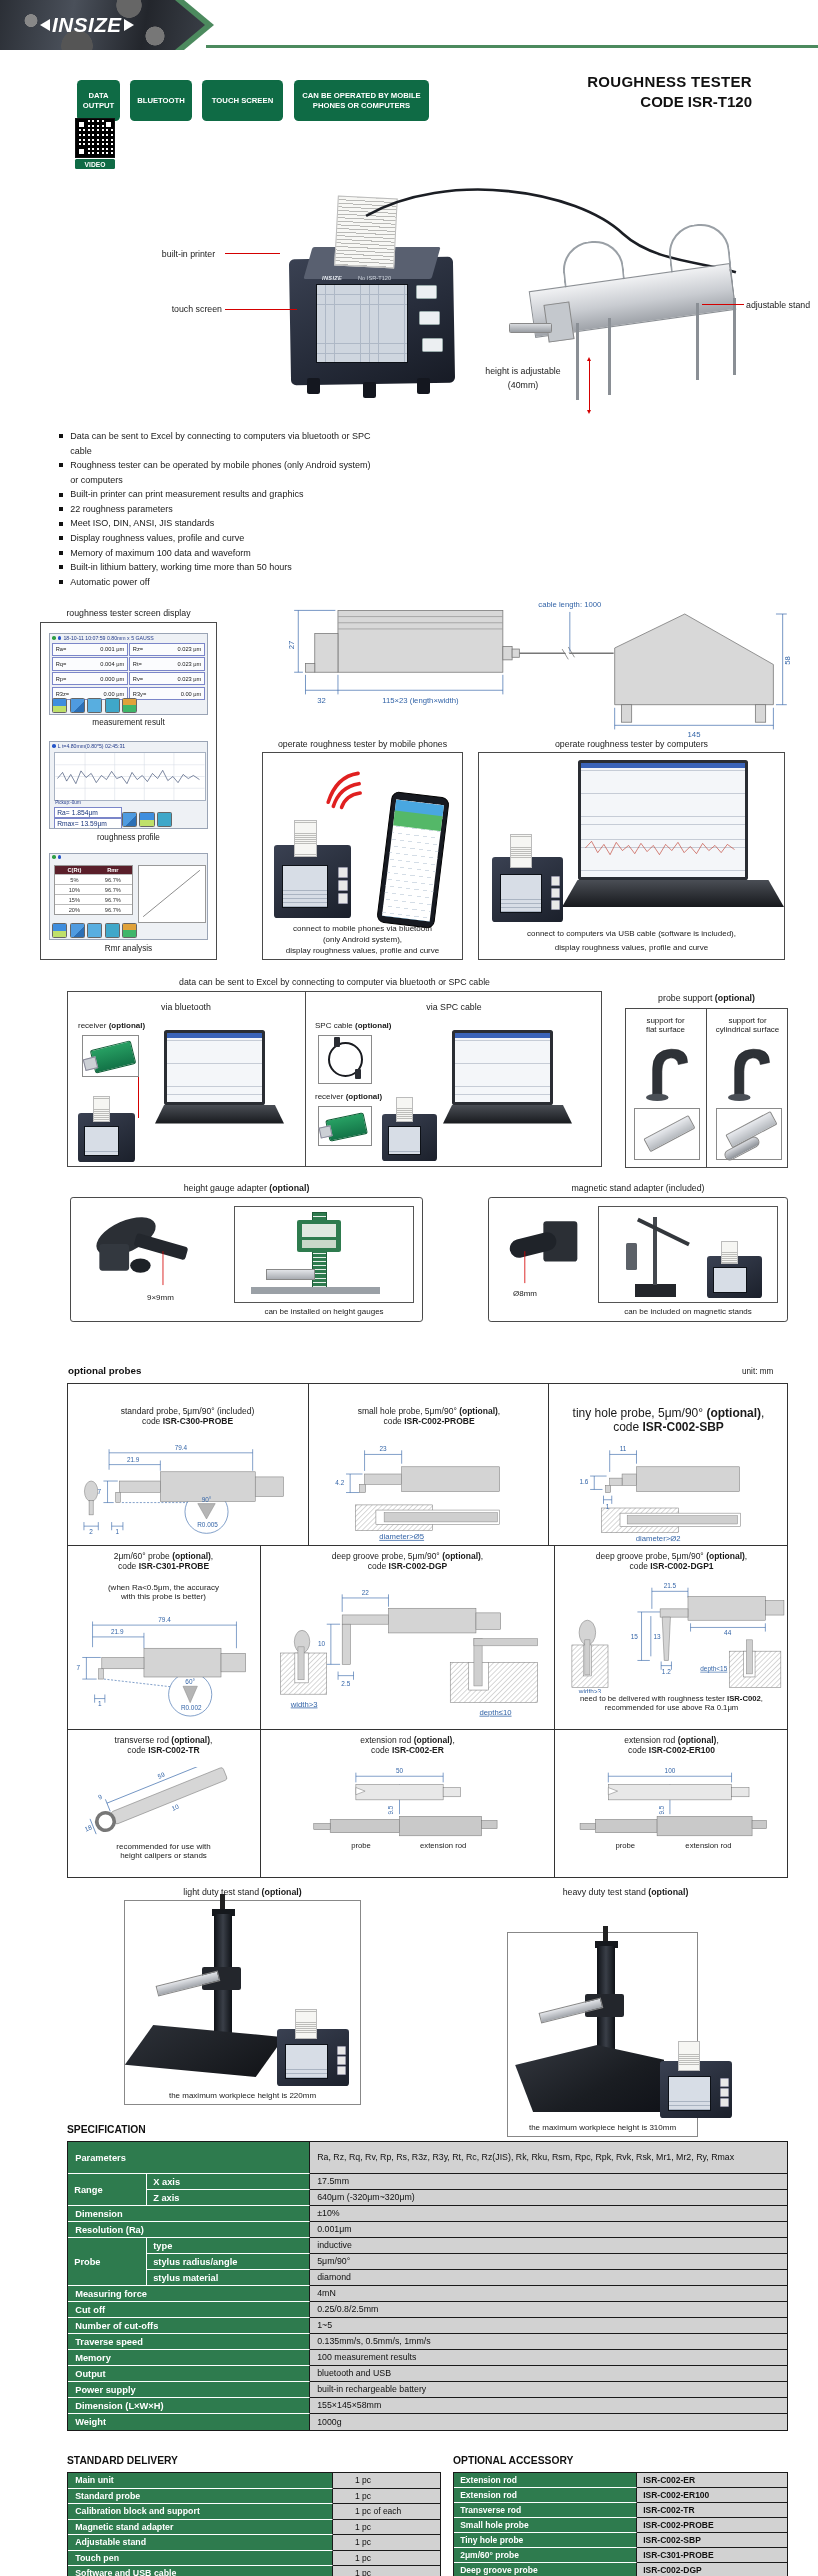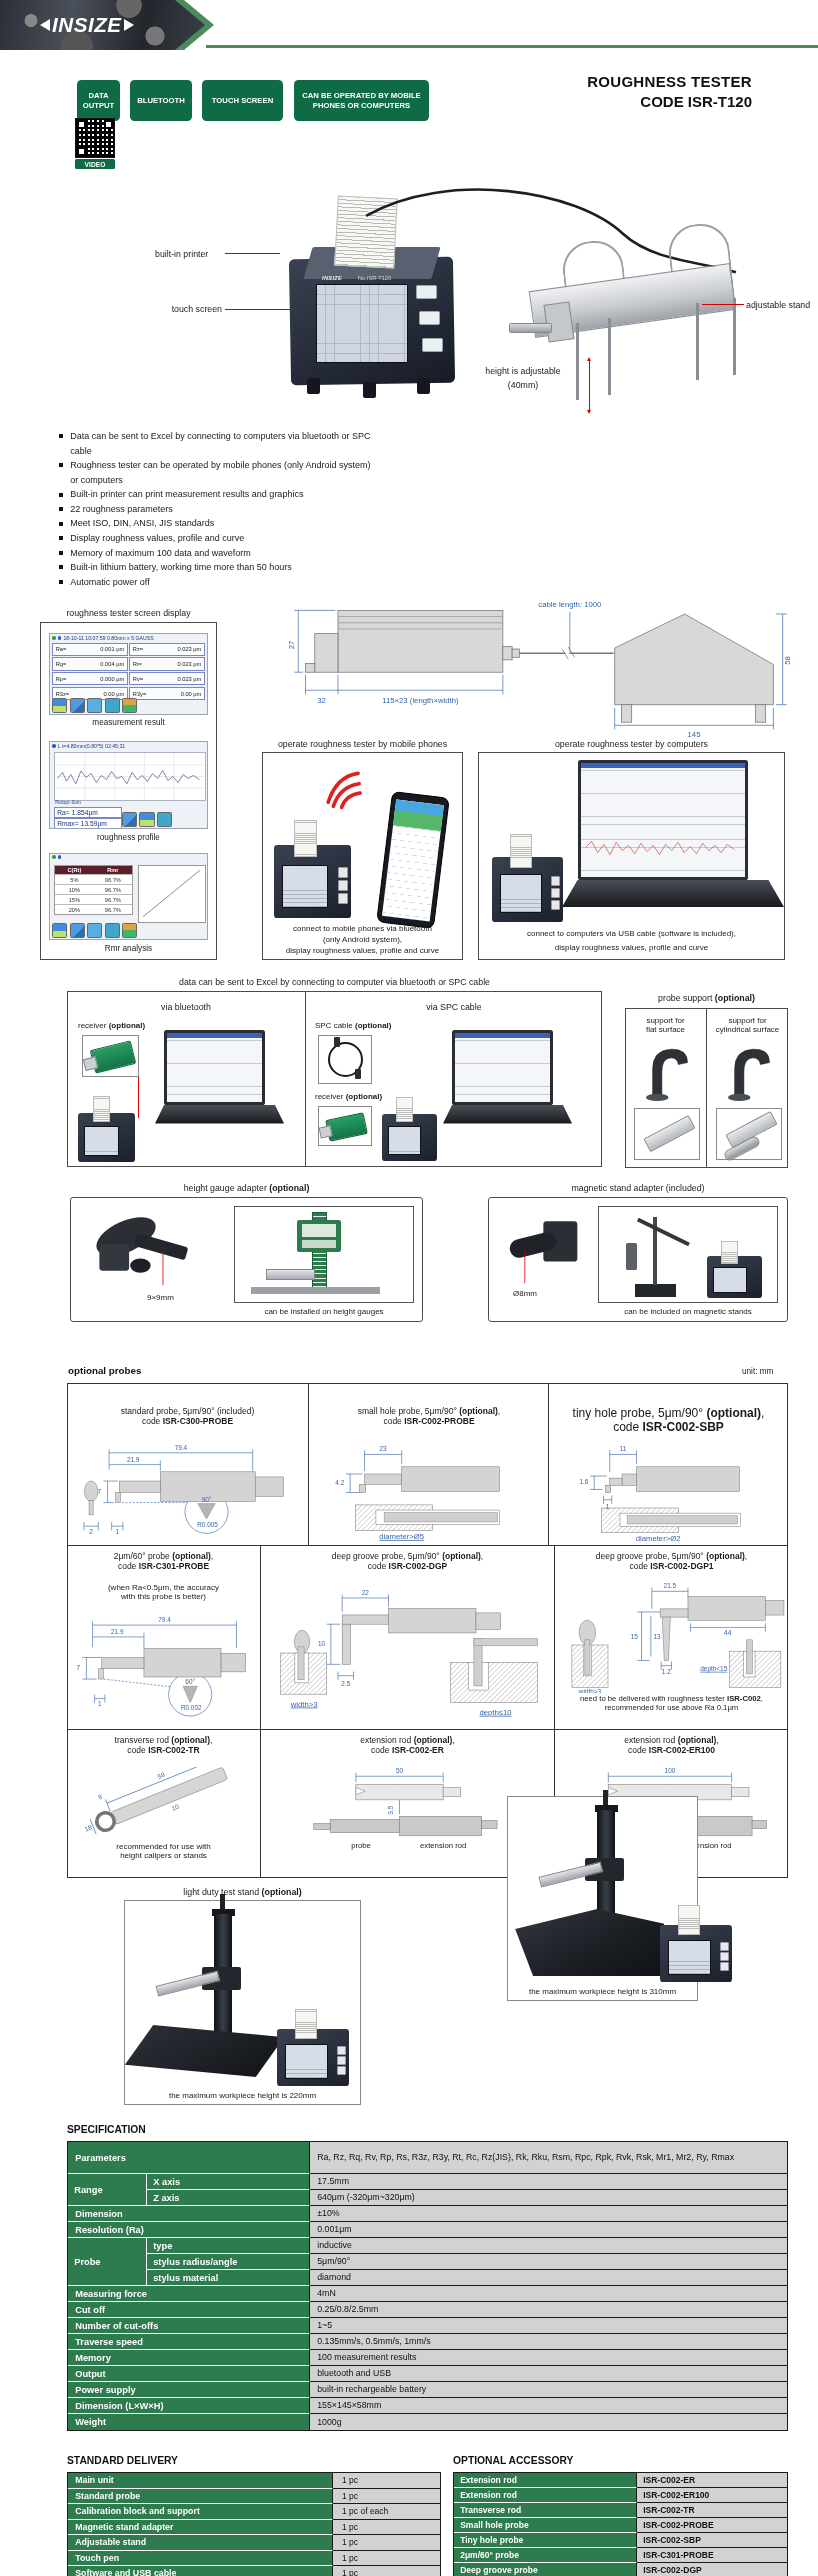--- a/index.html
+++ b/index.html
@@ -105,21 +105,21 @@
   .grow{display:flex;flex:1}
   .ssub{width:163px;background:#2e7b4e;color:#fff;font-weight:bold;display:flex;align-items:center;
         padding:0 6.2px;box-sizing:border-box;border-right:1px solid #1a1a1a;border-bottom:1px solid #fff;font-size:9.3px}
   .last .slabel,.last .sval{border-bottom:none}
   
   .sec-h2{position:absolute;font-size:10.3px;font-weight:bold;color:#111}
   .dl-table,.acc-table{position:absolute;border:1px solid #1a1a1a;box-sizing:border-box;background:#1a1a1a}
   .dlrow{display:flex;height:15.5px}
   .dln{width:265px;background:#2e7b4e;color:#fff;font-weight:bold;font-size:8.8px;display:flex;align-items:center;
        padding:0 7.2px;box-sizing:border-box;border-right:1px solid #1a1a1a;border-bottom:1px solid #fff}
-  .dlq{flex:1;background:#d2d2d2;color:#111;font-size:8.5px;display:flex;align-items:center;padding:0 9px;
+  .dlq{flex:1;background:#d2d2d2;color:#111;font-size:8.5px;display:flex;align-items:center;padding:0 22px;
        box-sizing:border-box;border-bottom:1px solid #1a1a1a}
   .accrow{display:flex;height:15px}
   .accn{width:183px;background:#2e7b4e;color:#fff;font-weight:bold;font-size:8.5px;display:flex;align-items:center;
         padding:0 6.2px;box-sizing:border-box;border-right:1px solid #1a1a1a;border-bottom:1px solid #fff}
   .accc{flex:1;background:#d2d2d2;color:#111;font-weight:bold;font-size:8.5px;display:flex;align-items:center;
         padding:0 6.2px;box-sizing:border-box;border-bottom:1px solid #1a1a1a}
   
   .tmini{position:absolute}
   .tm-body{position:absolute;left:0;top:26%;width:94%;height:74%;border-radius:3.1px;
            background:linear-gradient(150deg,#3a4152,#1b202b)}
@@ -204,21 +204,21 @@
     <div class="hs-loop" style="left:155px;top:-17.5px;transform:rotate(-6deg)"></div>
     <div class="hs-rail"></div>
     <div class="hs-clamp"></div>
     <div class="hs-probe"></div>
     <div class="hs-leg" style="left:61px;top:82px"></div>
     <div class="hs-leg" style="left:93px;top:77px"></div>
     <div class="hs-leg" style="left:181px;top:62px"></div>
     <div class="hs-leg" style="left:218px;top:57px"></div>
   </div>
 
-  <div class="abs hero-label" style="left:155px;top:249px;width:67px;text-align:left">built-in printer</div>
+  <div class="abs hero-label" style="left:155px;top:249px;width:67px;text-align:center">built-in printer</div>
   <div class="redline" style="left:225px;top:253px;width:55px;height:1px"></div>
   <div class="abs hero-label" style="left:155px;top:304px;width:67px;text-align:right">touch screen</div>
   <div class="redline" style="left:225px;top:309px;width:72px;height:1px"></div>
   <div class="abs hero-label" style="left:746px;top:300px;width:72px">adjustable stand</div>
   <div class="redline" style="left:702px;top:304px;width:42px;height:1px"></div>
   <div class="abs hero-label ctr" style="left:479px;top:366px;width:88px">height is adjustable</div>
   <div class="abs hero-label ctr" style="left:479px;top:380px;width:88px">(40mm)</div>
   <div class="red-varrow" style="left:589px;top:361px;height:49px"></div>
 
   <div class="abs features">
@@ -976,21 +976,21 @@
           <i></i>
           <i></i>
         </div>
     </div>
     <div class="small-cap" style="position:absolute;left:0;bottom:4.1px;width:100%">the maximum workpiece height is 220mm</div>
   </div>
 
   <div class="sec-cap" style="left:507px;top:1887px;width:237px">
     <span>heavy duty test stand </span><span class="b">(optional)</span>
   </div>
-  <div class="wbox" style="left:507px;top:1796px;width:191px;height:205px;border-color:#888">
+  <div class="wbox" style="left:507px;top:1932px;width:191px;height:205px;border-color:#888">
     <div style="position:absolute;left:95px;top:-7.2px;width:5.2px;height:15.5px;background:#222"></div>
     <div style="position:absolute;left:87px;top:8.2px;width:23px;height:7.2px;background:#15181d"></div>
     <div style="position:absolute;left:89px;top:13.4px;width:17.5px;height:111px;background:linear-gradient(90deg,#0e1116,#3a3f48,#0e1116)"></div>
     <div style="position:absolute;left:77px;top:61px;width:39px;height:23px;background:#23262c;border-radius:2.1px"></div>
     <div style="position:absolute;left:31px;top:72px;width:62px;height:9.3px;background:linear-gradient(#e4e6ea,#9fa3a9);border:0.5px solid #888;transform:rotate(-14deg)"></div>
     <div style="position:absolute;left:7.2px;top:112px;width:149px;height:67px;background:linear-gradient(150deg,#33373f 0%,#1a1d22 60%,#101218 100%);clip-path:polygon(0 30%,55% 0,100% 22%,100% 100%,12% 100%)"></div>
     <div class="tmini" style="left:152px;top:108px;width:77px;height:77px">
       <div class="tm-body"></div>
         <div class="tm-paper"></div>
         <div class="tm-screen"></div>

